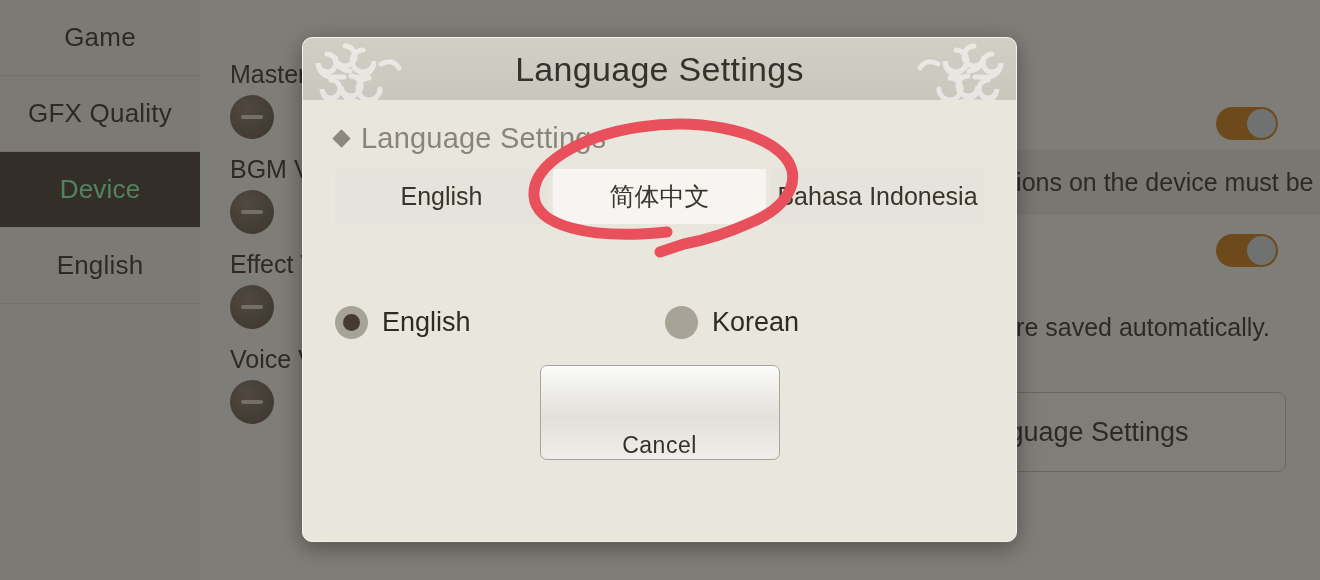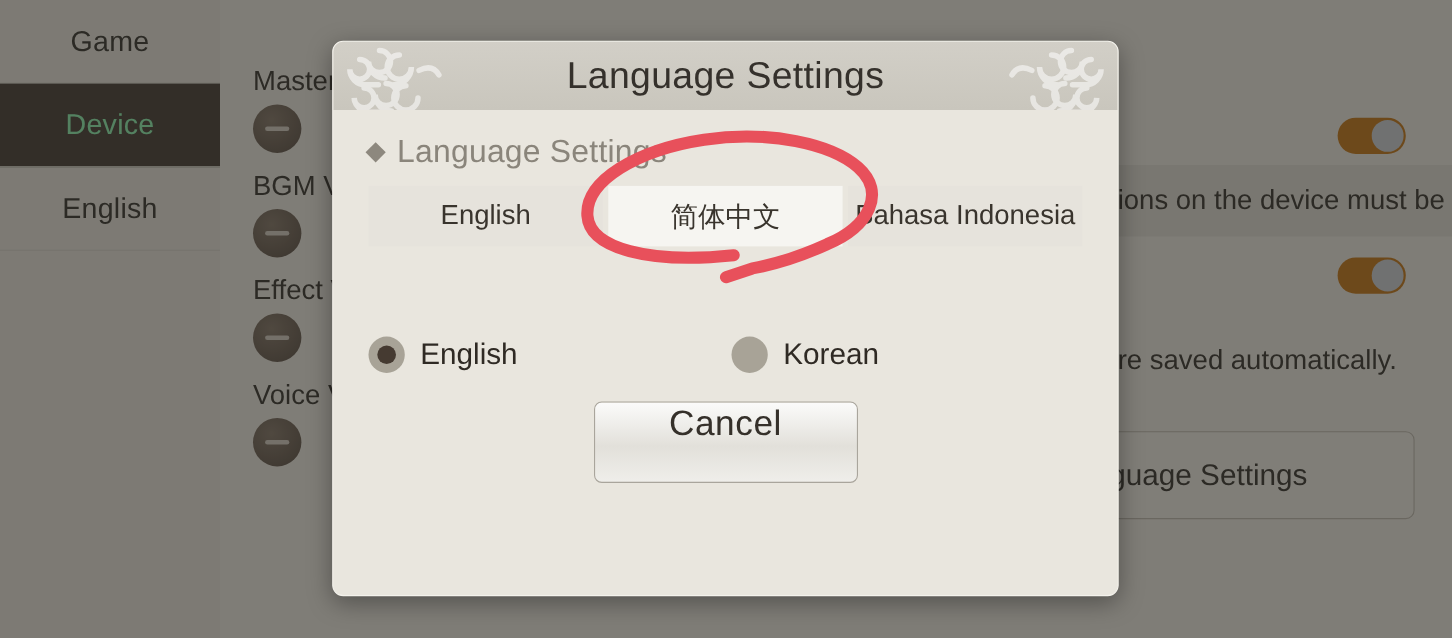--- a/index.html
+++ b/index.html
@@ -264,26 +264,26 @@
   }
 
   .modal-actions {
     display: flex;
     justify-content: center;
     gap: 14px;
     margin-top: 4px;
   }
   .btn {
     width: 240px;
-    height: 74px;
+    height: 95px;
     border-radius: 7px;
     display: flex;
-    align-items: flex-start;
-    justify-content: center;
-    font-size: 32px;
+    align-items: flex-end;
+    justify-content: center;
+    font-size: 23px;
     letter-spacing: .5px;
   }
   .btn-cancel {
     background: linear-gradient(#fbfbfa, #e2e0da 55%, #efeeea);
     border: 1px solid #a9a59c;
     color: #35302a;
   }
   .btn-confirm {
     background: linear-gradient(#564636, #3a2e22 55%, #584835);
     border: 1px solid #2b2218;
@@ -303,20 +303,23 @@
 </head>
 <body>
 
 <div id="root">
 
   <div class="bg-screen">
 
     <div class="bg-sidebar">
       <div class="nav-item">
         <span>Game</span>
+      </div>
+      <div class="nav-item">
+        <span>GFX Quality</span>
       </div>
       <div class="nav-item selected">
         <span>Device</span>
       </div>
       <div class="nav-item">
         <span>English</span>
       </div>
     </div>
 
     <div class="bg-audio">

